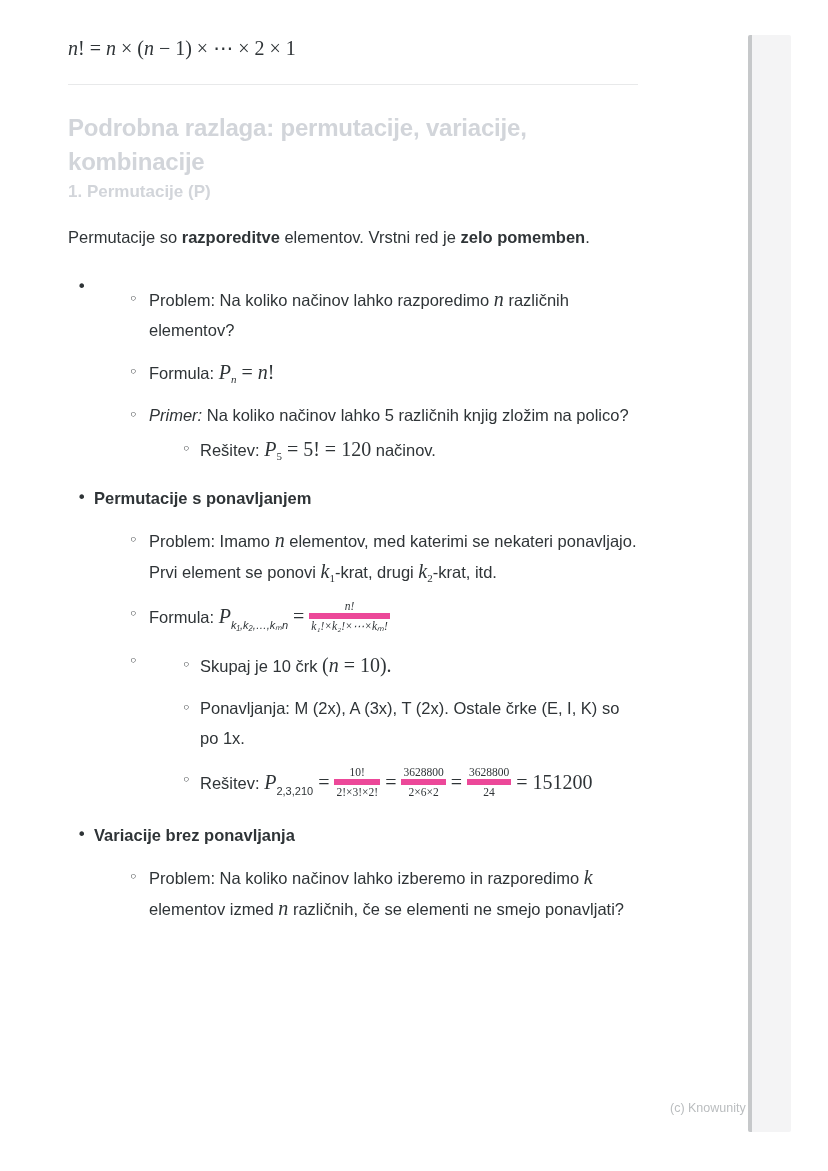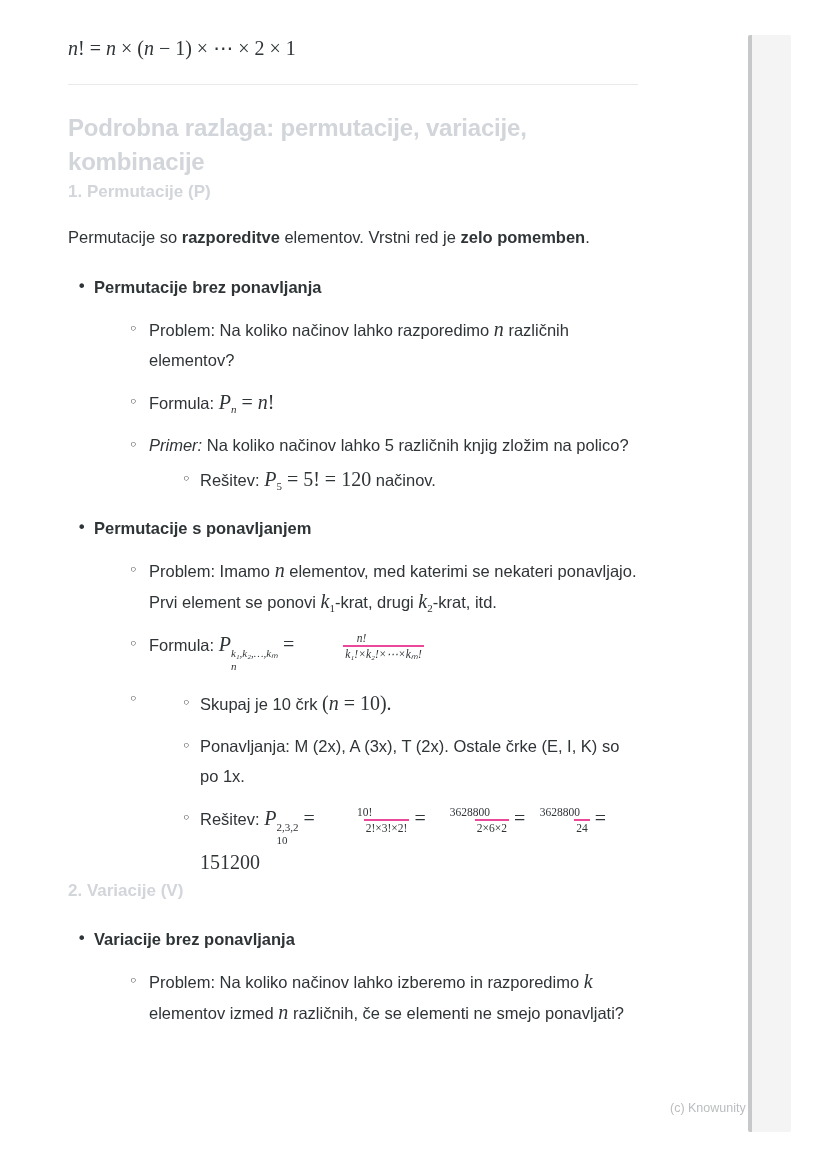--- a/index.html
+++ b/index.html
@@ -8,30 +8,30 @@
     background:#ffffff; color:#2f3437;
     font-family:"Liberation Sans", sans-serif; font-size:16.5px;
   }
   .content { position:absolute; left:68px; top:0; width:570px; }
 
   
   .math { font-family:Liberation Serif, serif; font-size:20px; }
   .mi { font-style:italic; }
   sub.msub { font-family:"Liberation Serif", serif; font-size:11px; line-height:0; }
   .msubsup {
-    display:inline-flex; flex-direction:column; align-items:flex-start;
+    display:inline-flex; flex-direction:row; align-items:flex-start;
     vertical-align:-0.55em; font-size:11px; line-height:1.15;
-    font-family:Liberation Serif, serif;
+    font-family:Liberation Sans, sans-serif;
   }
   .frac {
     display:inline-block; text-align:center; vertical-align:-0.62em;
     font-size:11.5px; line-height:1.25; font-family:"Liberation Serif", serif;
   }
   .frac .num { display:block; padding:0 2px; }
-  .frac .den { display:block; border-top:2px solid #ec4899; padding:0 2px;margin-left:44px; }
+  .frac .den { display:block; border-top:6px solid #ec4899; padding:0 2px; }
 
   .lab-it { font-style:italic; }
   strong { font-weight:700; }
 
   .math-line1 { margin:36px 0 0; line-height:24px; }
   .math-line2 { margin:9px 0 0; line-height:26px; }
 
   hr.divider { border:none; border-top:1px solid #e8e9ea; margin:24px 0 0; }
 
   h1.h1 {
@@ -81,21 +81,20 @@
 
   <h2 class="h2 mt22">1. Permutacije (P)</h2>
 
   <p class="lead"><span>Permutacije so </span><strong>razporeditve</strong><span> elementov. Vrstni red je </span><strong>zelo pomemben</strong><span>.</span></p>
 
   <div class="list">
 
     <div class="row l1">
       <span class="bullet">•</span>
       <div class="li-body">
-        <div class="li-title">Permutacije brez ponavljanja</div>
 
         <div class="row l2 sub">
           <span class="bullet">◦</span>
           <div class="li-body"><span>Problem: Na koliko načinov lahko razporedimo </span><span class="math mi">n</span><span> različnih elementov?</span></div>
         </div>
 
         <div class="row l2 sub">
           <span class="bullet">◦</span>
           <div class="li-body"><span>Formula: </span><span class="math mi">P</span><sub class="msub mi">n</sub><span class="math"> = </span><span class="math mi">n</span><span class="math">!</span></div>
         </div>
@@ -151,21 +150,20 @@
                     <span>2,3,2</span>
                     <span>10</span>
                   </span><span class="math"> = </span><span class="frac"><span class="num">10!</span><span class="den">2!×3!×2!</span></span><span class="math"> = </span><span class="frac"><span class="num">3628800</span><span class="den">2×6×2</span></span><span class="math"> = </span><span class="frac"><span class="num">3628800</span><span class="den">24</span></span><span class="math"> = 151200</span></div>
             </div>
           </div>
         </div>
       </div>
     </div>
   </div>
 
-  <h2 class="h2 mt30">2. Variacije (V)</h2>
 
 
   <div class="list">
     <div class="row l1">
       <span class="bullet">•</span>
       <div class="li-body">
         <div class="li-title">Variacije brez ponavljanja</div>
 
         <div class="row l2 sub">
           <span class="bullet">◦</span>

